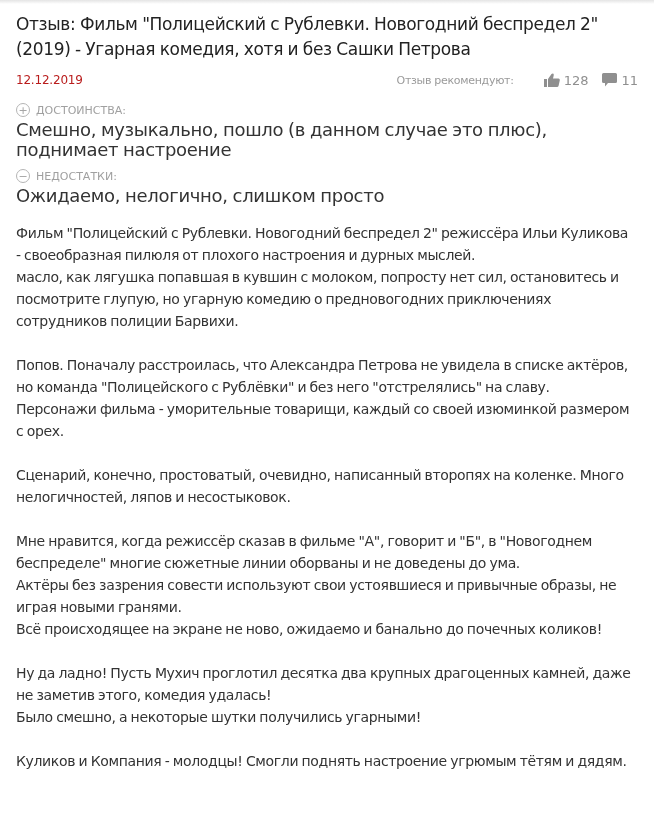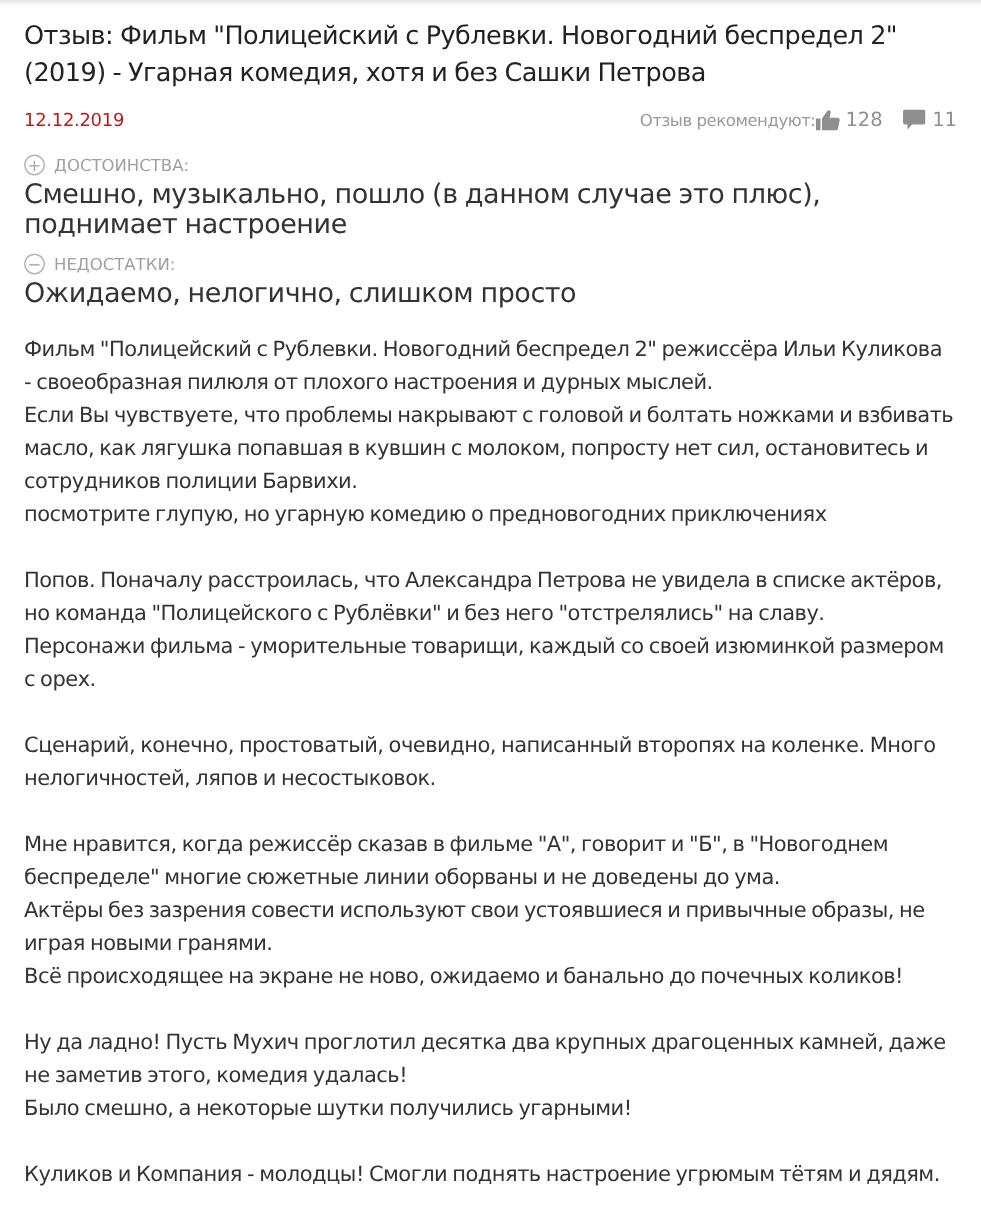--- a/index.html
+++ b/index.html
@@ -17,21 +17,21 @@
       font-size: 17px; line-height: 25px; color: #222222; font-weight: normal;
       letter-spacing: -0.35px; word-spacing: -0.5px;
     }
 
     .meta-row {
       display: flex; align-items: center; justify-content: space-between;
       margin-top: 8px; height: 20px;
     }
     .date { font-size: 12px; color: #b91c1c; letter-spacing: -0.2px; }
     .stats { display: flex; align-items: center; }
-    .rec-label { font-size: 11px; color: #9a9a9a; margin-right: 0; letter-spacing: -0.3px; }
+    .rec-label { font-size: 11px; color: #9a9a9a; margin-right: 30px; letter-spacing: -0.3px; }
     .stat { display: flex; align-items: center; font-size: 13px; color: #8f8f8f; }
     .stat svg { display: block; margin-right: 4px; }
     .stat + .stat { margin-left: 14px; }
 
     .proscons { margin-top: 12px; }
     .pc-label {
       display: flex; align-items: center; font-size: 11px; color: #a0a0a0;
       letter-spacing: 0px; height: 16px;
     }
     .pc-icon {
@@ -98,24 +98,23 @@
         <span>НЕДОСТАТКИ:</span>
       </div>
       <div class="pc-text">Ожидаемо, нелогично, слишком просто</div>
     </div>
   </div>
 
   <div class="body-text">
     <p class="para">
       <span class="line">Фильм "Полицейский с Рублевки. Новогодний беспредел 2" режиссёра Ильи Куликова</span>
       <span class="line">- своеобразная пилюля от плохого настроения и дурных мыслей.</span>
-      <span class="line">Если Вы чувствуете, что проблемы накрывают с головой и болтать ножками и взбивать</span>
       <span class="line">масло, как лягушка попавшая в кувшин с молоком, попросту нет сил, остановитесь и</span>
+      <span class="line">посмотрите глупую, но угарную комедию о предновогодних приключениях</span>
       <span class="line">сотрудников полиции Барвихи.</span>
-      <span class="line">посмотрите глупую, но угарную комедию о предновогодних приключениях</span>
     </p>
     <p class="para">
       <span class="line">Попов. Поначалу расстроилась, что Александра Петрова не увидела в списке актёров,</span>
       <span class="line">но команда "Полицейского с Рублёвки" и без него "отстрелялись" на славу.</span>
       <span class="line">Персонажи фильма - уморительные товарищи, каждый со своей изюминкой размером</span>
       <span class="line">с орех.</span>
     </p>
     <p class="para">
       <span class="line">Сценарий, конечно, простоватый, очевидно, написанный второпях на коленке. Много</span>
       <span class="line">нелогичностей, ляпов и несостыковок.</span>

